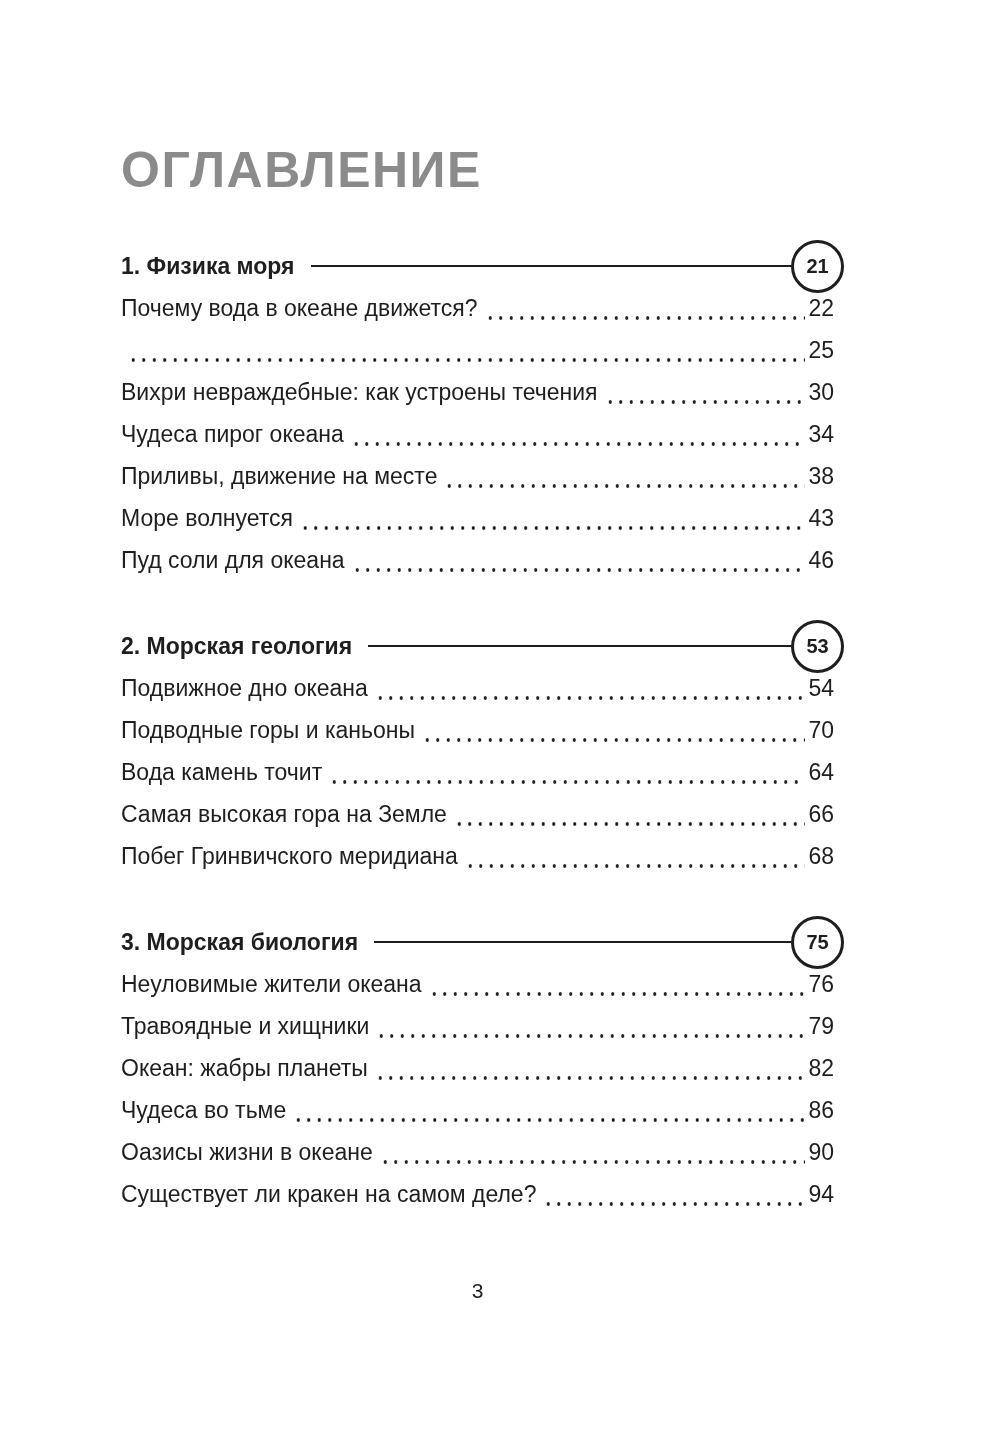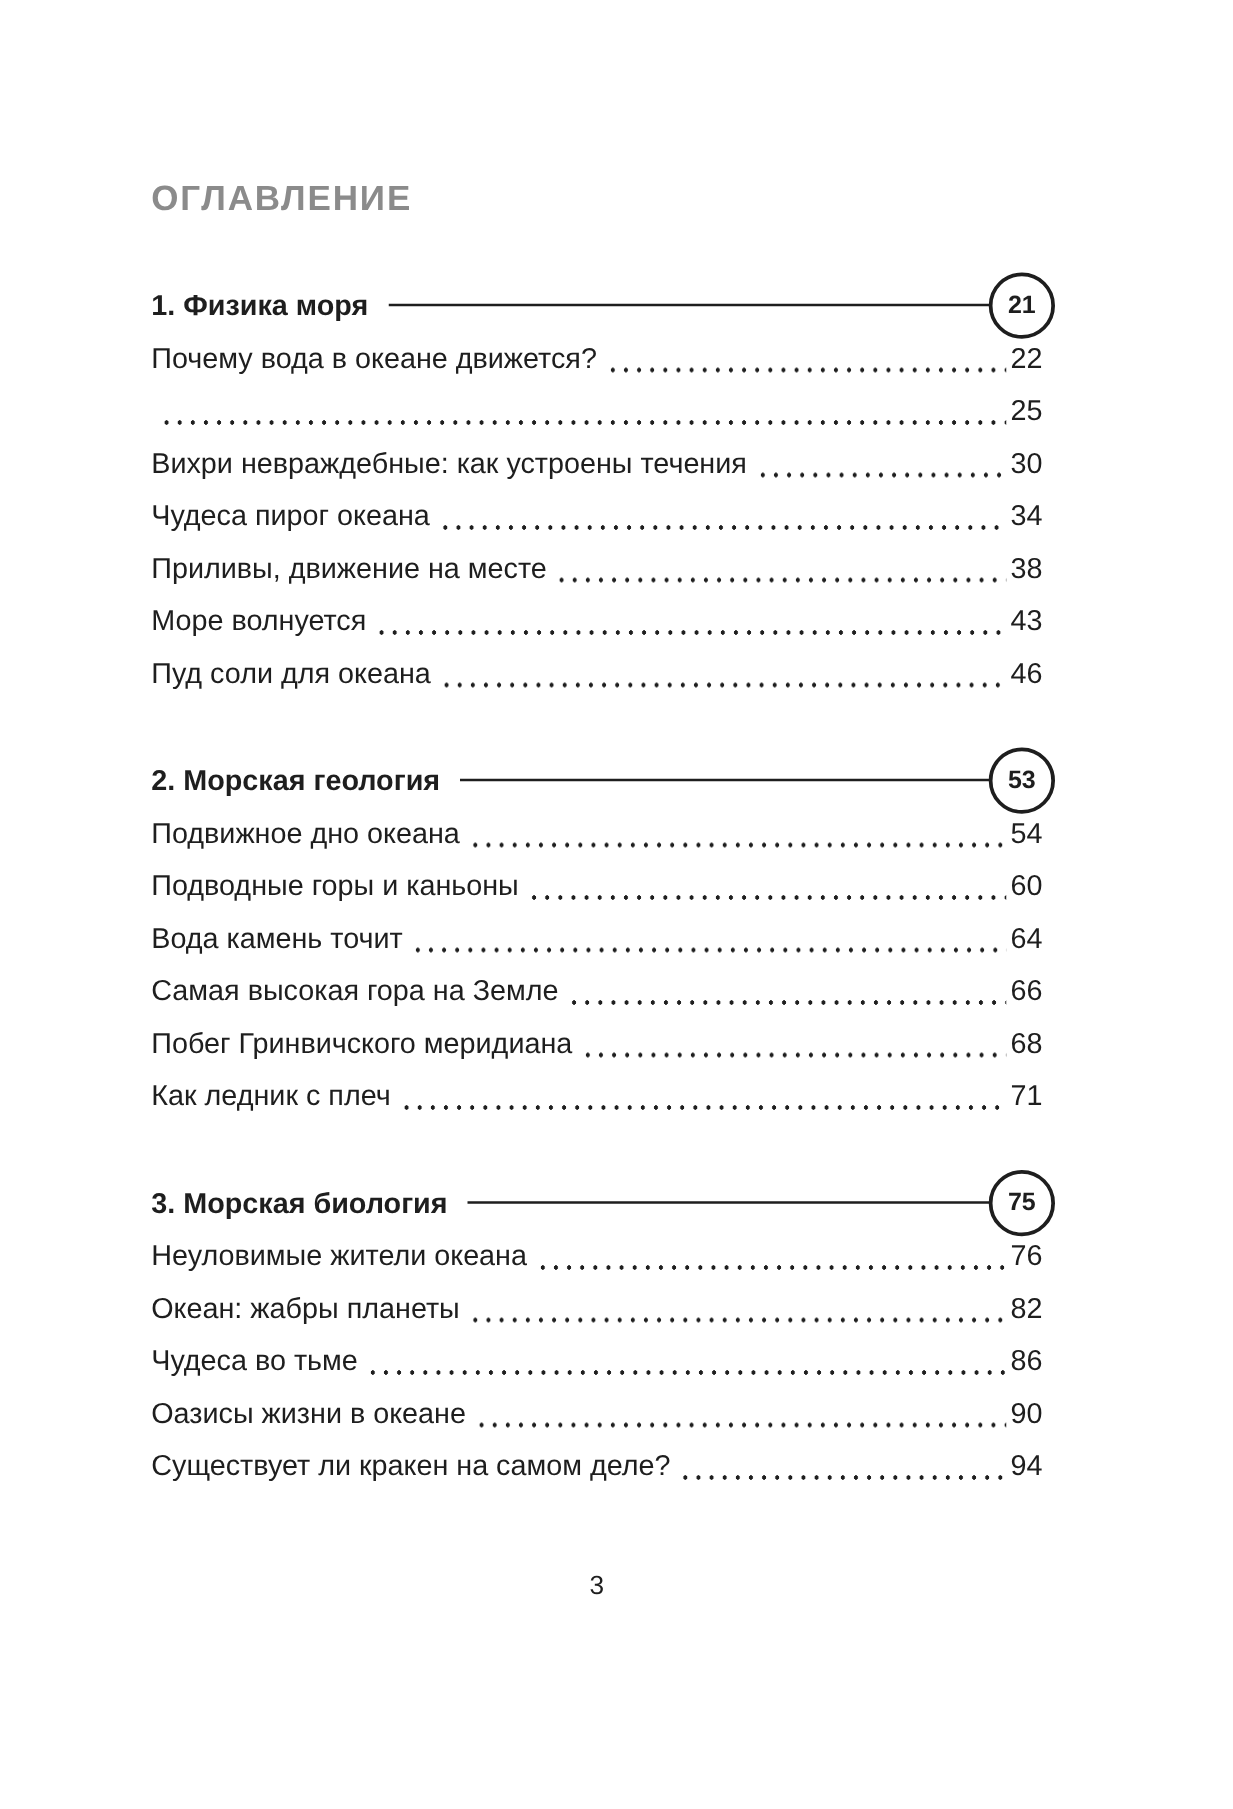--- a/index.html
+++ b/index.html
@@ -10,21 +10,21 @@
     color: #1e1e1e;
     position: relative;
     overflow: hidden;
   }
   .page {
     position: absolute; inset: 0;
     padding: 145px 152px 0 121px;
   }
   .title {
     color: #8b8b8b;
-    font-size: 28px;
+    font-size: 50px;
     font-weight: bold;
     letter-spacing: 1.5px;
     line-height: 1;
   }
   .toc { margin-top: 50px; }
   .row {
     display: flex;
     align-items: center;
     height: 42px;
     font-size: 23px;
@@ -132,57 +132,57 @@
     </div>
 
     <div class="row">
       <span class="label">Подвижное дно океана</span>
       <span class="dots"></span>
       <span class="pagenum">54</span>
     </div>
     <div class="row">
       <span class="label">Подводные горы и каньоны</span>
       <span class="dots"></span>
-      <span class="pagenum">60</span>
+      <span class="pagenum">70</span>
     </div>
     <div class="row">
       <span class="label">Вода камень точит</span>
       <span class="dots"></span>
       <span class="pagenum">64</span>
     </div>
     <div class="row">
       <span class="label">Самая высокая гора на Земле</span>
       <span class="dots"></span>
       <span class="pagenum">66</span>
     </div>
     <div class="row">
       <span class="label">Побег Гринвичского меридиана</span>
       <span class="dots"></span>
       <span class="pagenum">68</span>
-    </div>
-    <div class="row">
-      <span class="label">Как ледник с плеч</span>
-      <span class="dots"></span>
-      <span class="pagenum">71</span>
     </div>
 
     <div class="row section-row gap">
       <span class="label bold">3. Морская биология</span>
       <span class="rule"></span>
       <span class="circle">
         <span>75</span>
       </span>
     </div>
 
     <div class="row">
       <span class="label">Неуловимые жители океана</span>
       <span class="dots"></span>
       <span class="pagenum">76</span>
     </div>
     <div class="row">
+      <span class="label">Травоядные и хищники</span>
+      <span class="dots"></span>
+      <span class="pagenum">79</span>
+    </div>
+    <div class="row">
       <span class="label">Океан: жабры планеты</span>
       <span class="dots"></span>
       <span class="pagenum">82</span>
     </div>
     <div class="row">
       <span class="label">Чудеса во тьме</span>
       <span class="dots"></span>
       <span class="pagenum">86</span>
     </div>
     <div class="row">

